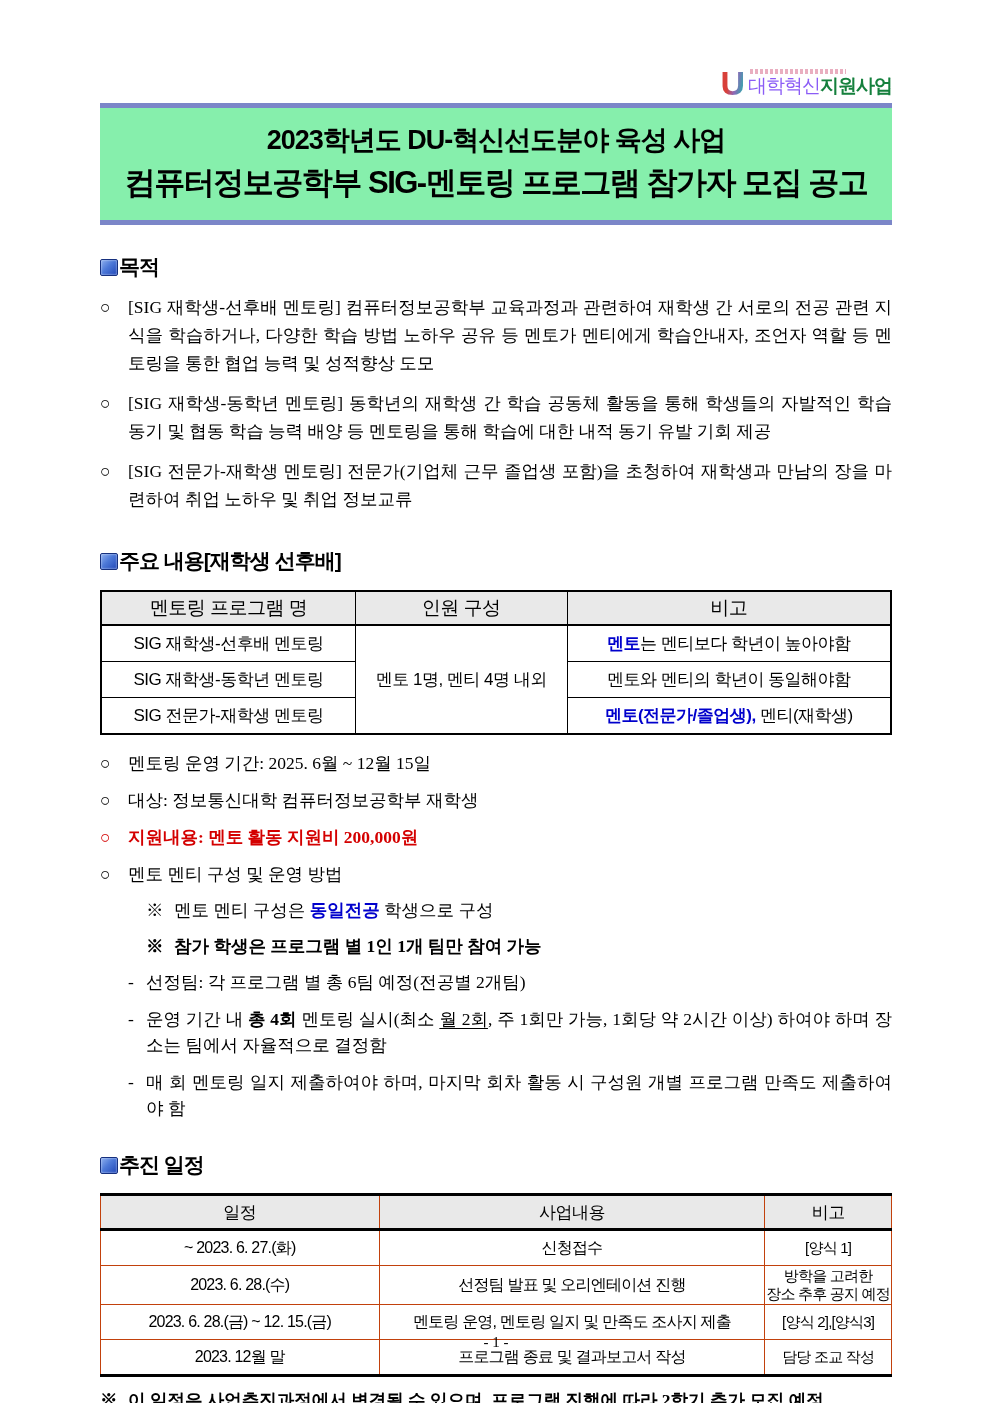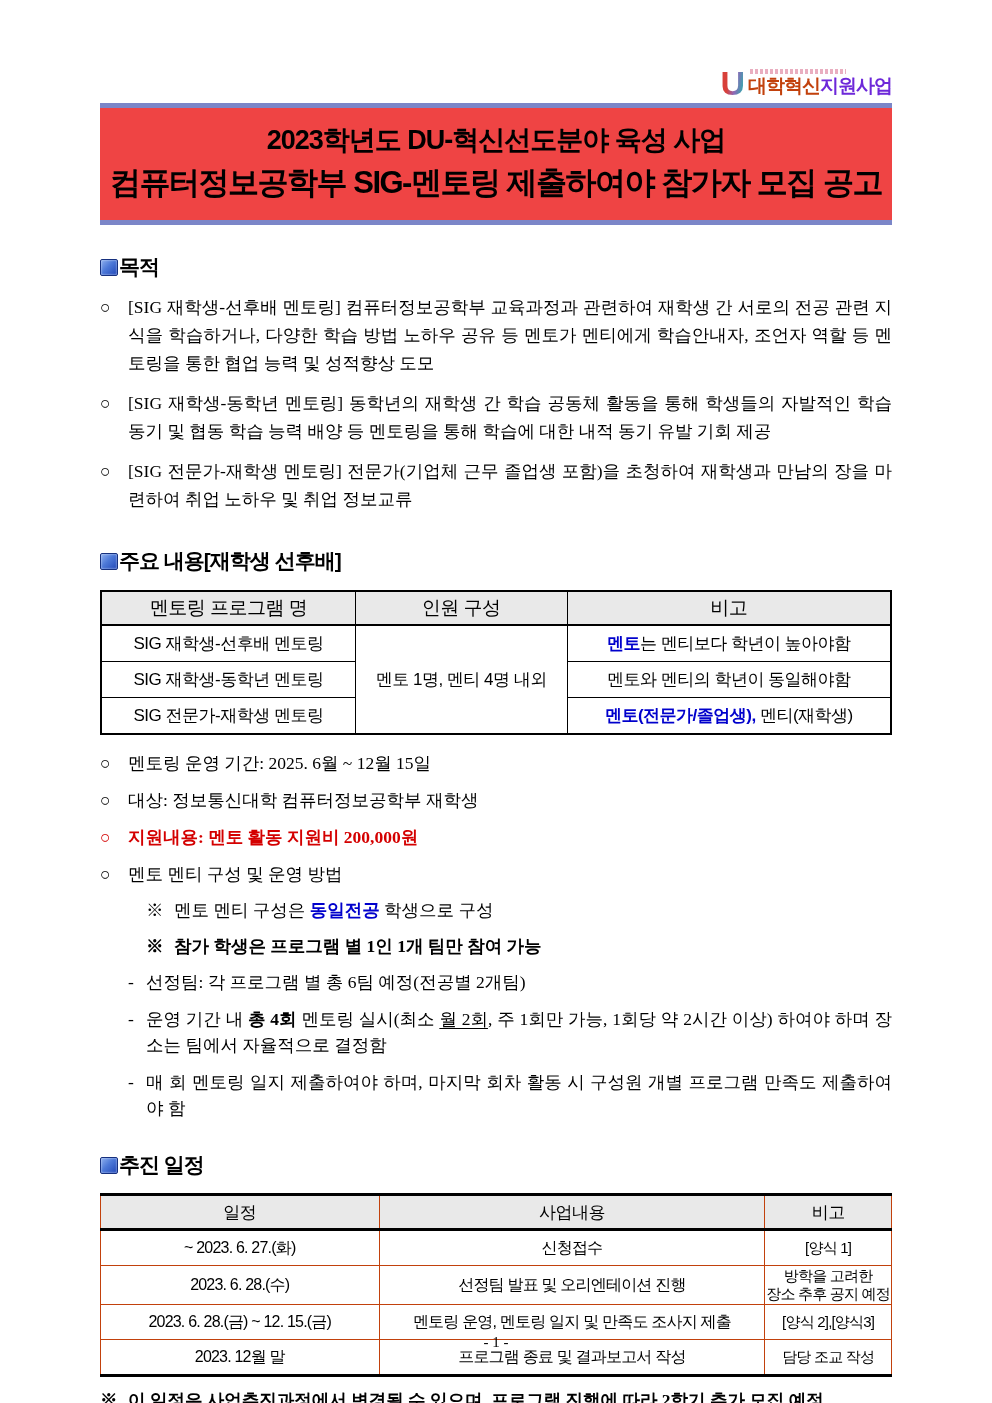--- a/index.html
+++ b/index.html
@@ -17,26 +17,26 @@
     font-family:"Liberation Sans","DejaVu Sans",sans-serif;font-weight:800;font-size:34px;line-height:30px;
     background:linear-gradient(100deg,#d8403a 35%,#8e68b8 60%,#3f9fae 85%);
     -webkit-background-clip:text;background-clip:text;color:transparent;
   }
   .logo-text-col{display:flex;flex-direction:column;align-items:flex-start;padding-bottom:2px;}
   .logo-micro{
     width:96px;height:5px;margin:0 0 2px 2px;opacity:.8;
     background:repeating-linear-gradient(90deg,#e49ab0 0 3px,rgba(0,0,0,0) 3px 5px);
   }
   .logo-brand{font-family:"Liberation Sans","DejaVu Sans",sans-serif;font-size:19px;line-height:20px;letter-spacing:-1px;white-space:nowrap;}
-  .logo-brand .strong{color:#c2410c;font-weight:700;}
-  .logo-brand .light{color:#6d28d9;font-weight:600;}
+  .logo-brand .strong{color:#8b5cf6;font-weight:400;}
+  .logo-brand .light{color:#15803d;font-weight:600;}
 
   
   .title-box{
-    margin-top:5px;background:#ef4444;text-align:center;
+    margin-top:5px;background:#86efac;text-align:center;
     border-top:5px solid #7b86c8;border-bottom:5px solid #7b86c8;
     padding:12px 6px 14px;
   }
   .title-1{font-family:"Liberation Sans","DejaVu Sans",sans-serif;font-weight:800;font-size:27px;line-height:40px;letter-spacing:-1px;}
   .title-2{font-family:"Liberation Sans","DejaVu Sans",sans-serif;font-weight:800;font-size:31px;line-height:46px;letter-spacing:-1.5px;}
 
   
   .section-head{display:flex;align-items:center;gap:1px;font-family:"Liberation Sans","DejaVu Sans",sans-serif;font-weight:800;font-size:21px;letter-spacing:-1px;}
   .sq{
     width:16px;height:15px;flex:0 0 auto;border:1px solid #16307e;border-radius:2px;
@@ -101,21 +101,21 @@
         <span class="logo-micro"></span>
         <span class="logo-brand">
           <span class="strong">대학혁신</span><span class="light">지원사업</span>
         </span>
       </span>
     </div>
   </div>
 
   <div class="title-box">
     <div class="title-1">2023학년도 DU-혁신선도분야 육성 사업</div>
-    <div class="title-2">컴퓨터정보공학부 SIG-멘토링 제출하여야 참가자 모집 공고</div>
+    <div class="title-2">컴퓨터정보공학부 SIG-멘토링 프로그램 참가자 모집 공고</div>
   </div>
 
   <div class="section-head sh-purpose">
     <span class="sq"></span>
     <span>목적</span>
   </div>
   <div class="purpose-list">
     <div class="li">
       <span class="mk">○</span>
       <span class="tx">[SIG 재학생-선후배 멘토링] 컴퓨터정보공학부 교육과정과 관련하여 재학생 간 서로의 전공 관련 지식을 학습하거나, 다양한 학습 방법 노하우 공유 등 멘토가 멘티에게 학습안내자, 조언자 역할 등 멘토링을 통한 협업 능력 및 성적향상 도모</span>

